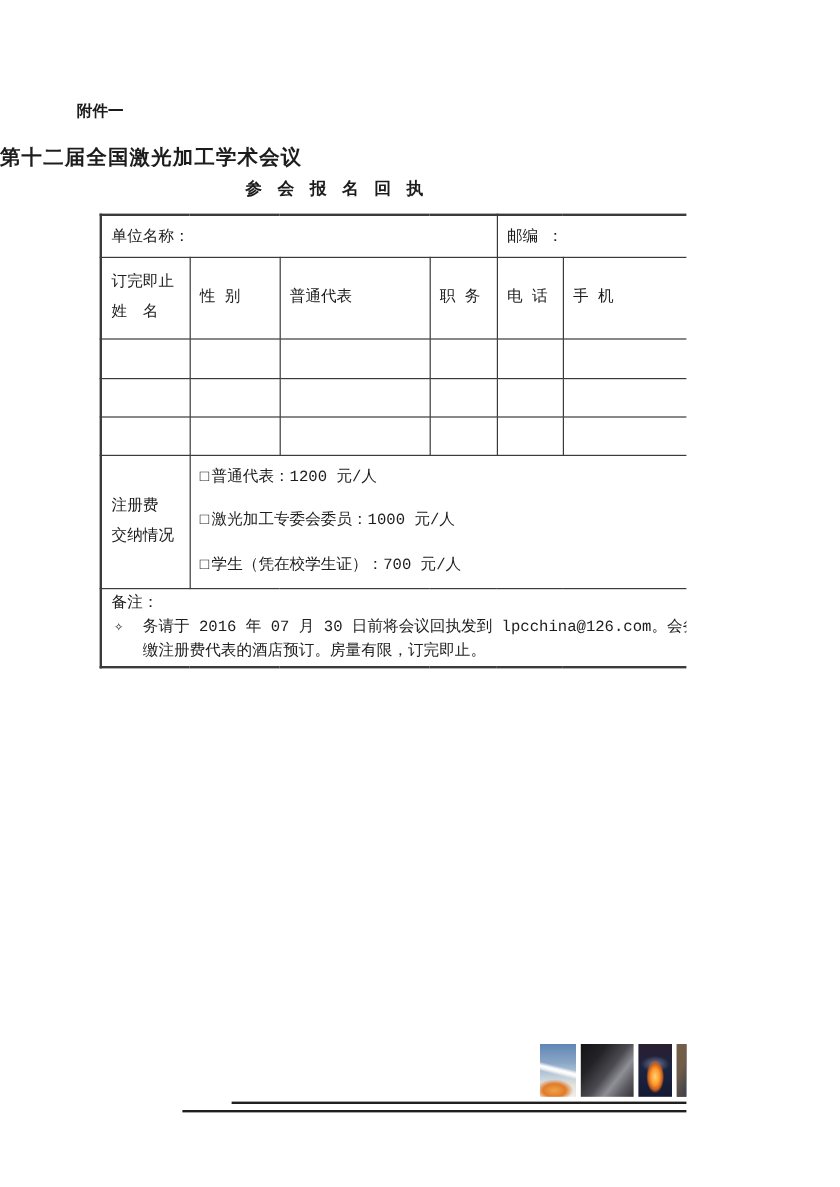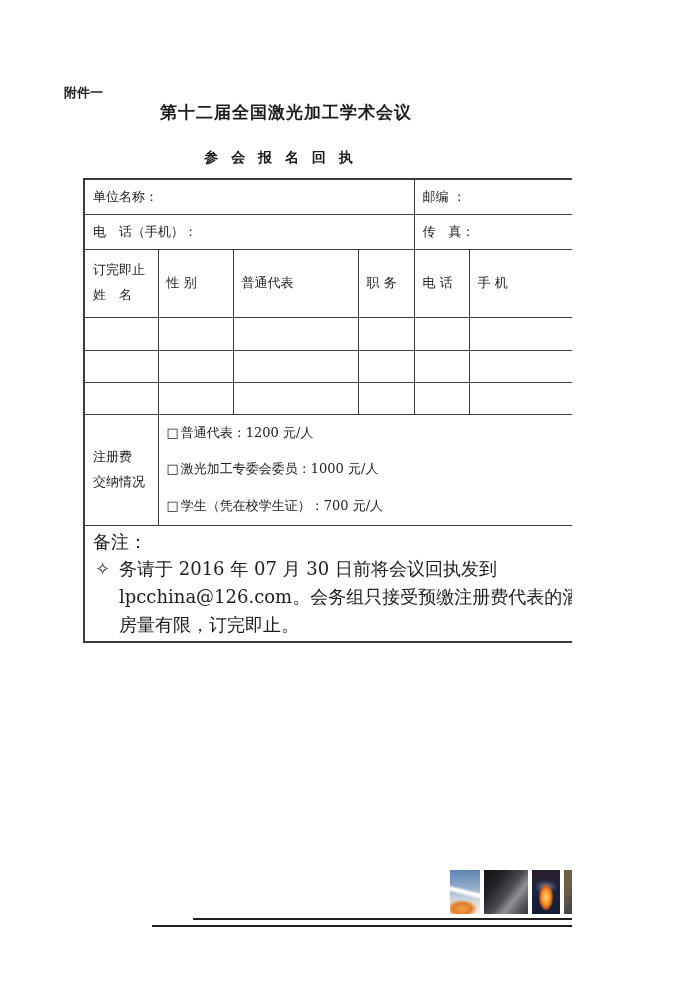--- a/index.html
+++ b/index.html
@@ -5,42 +5,42 @@
   * { margin:0; padding:0; box-sizing:border-box; }
   html,body { background:#ffffff; }
   body {
     width:700px; height:989px;
     font-family:"DejaVu Serif","Liberation Serif",serif;
     color:#1c1c1c;
   }
   .page { position:relative; width:572px; height:989px; background:#fff; overflow:hidden;padding-left:36px; }
 
   .attachment { position:absolute; left:64px; top:84px; font-size:13px; font-weight:bold; }
-  .title { position:absolute; left:0; right:0; top:101px; text-align:center;
+  .title { position:absolute; left:0; right:0; top:120px; text-align:left;
            font-size:17px; font-weight:bold; letter-spacing:1px; }
   .subtitle { position:absolute; left:0; right:11px; top:149px; text-align:center;
               font-size:14px; font-weight:bold; letter-spacing:4px; }
 
   table.form-table {
     position:absolute; left:83px; top:178px; width:580px;
     border-collapse:collapse; table-layout:fixed;
     font-size:13px; border:2px solid #3b3b3b;
   }
-  .form-table td { border:1.5px solid #3b3b3b; padding:2px 8px; vertical-align:middle; overflow:hidden; }
+  .form-table td { border:1.5px solid #3b3b3b; padding:2px 8px; vertical-align:middle; overflow:hidden;font-family:Liberation Mono, monospace; }
   .preline { white-space:pre-line; line-height:1.9; }
   .hdr { line-height:1.9; }
 
   .room-content { padding-left:2px; }
 
   .fee-cell { padding:8px 8px 8px 10px; }
   .fee-option { display:flex; align-items:center; line-height:1.4; }
   .fee-option + .fee-option { margin-top:18px; }
   .cb { display:inline-block; margin-right:2px; font-size:13px; }
 
-  .remarks-cell { padding:5px 10px 4px 9px; font-size:18px; line-height:1.55; }
+  .remarks-cell { padding:5px 10px 4px 9px; font-size:13px; line-height:1.55; }
   .note-item { display:flex; }
   .note-bullet { flex:0 0 26px; padding-left:2px; }
   .note-text { flex:1; }
 
   .photo-strip { position:absolute; left:450px; top:870px; height:44px; display:flex; }
   .photo { height:44px; margin-right:4px; flex:0 0 auto; }
   .photo:last-child { margin-right:0; }
   .photo-rocket {
     width:30px;
     background:
@@ -98,28 +98,20 @@
       <td colspan="4">
         <span>单位名称：</span>
       </td>
       <td colspan="3">
         <span>邮编 ：</span>
       </td>
     </tr>
 
 
 
-    <tr style="height:35px">
-      <td colspan="4">
-        <span>电　话（手机）：</span>
-      </td>
-      <td colspan="3">
-        <span>传　真：</span>
-      </td>
-    </tr>
 
     <tr style="height:68px">
       <td class="preline">订完即止
 姓　名</td>
       <td class="hdr">性 别</td>
       <td class="hdr">普通代表</td>
       <td class="hdr">职 务</td>
       <td class="hdr">电 话</td>
       <td class="hdr">手 机</td>
       <td class="hdr">住宿否</td>

